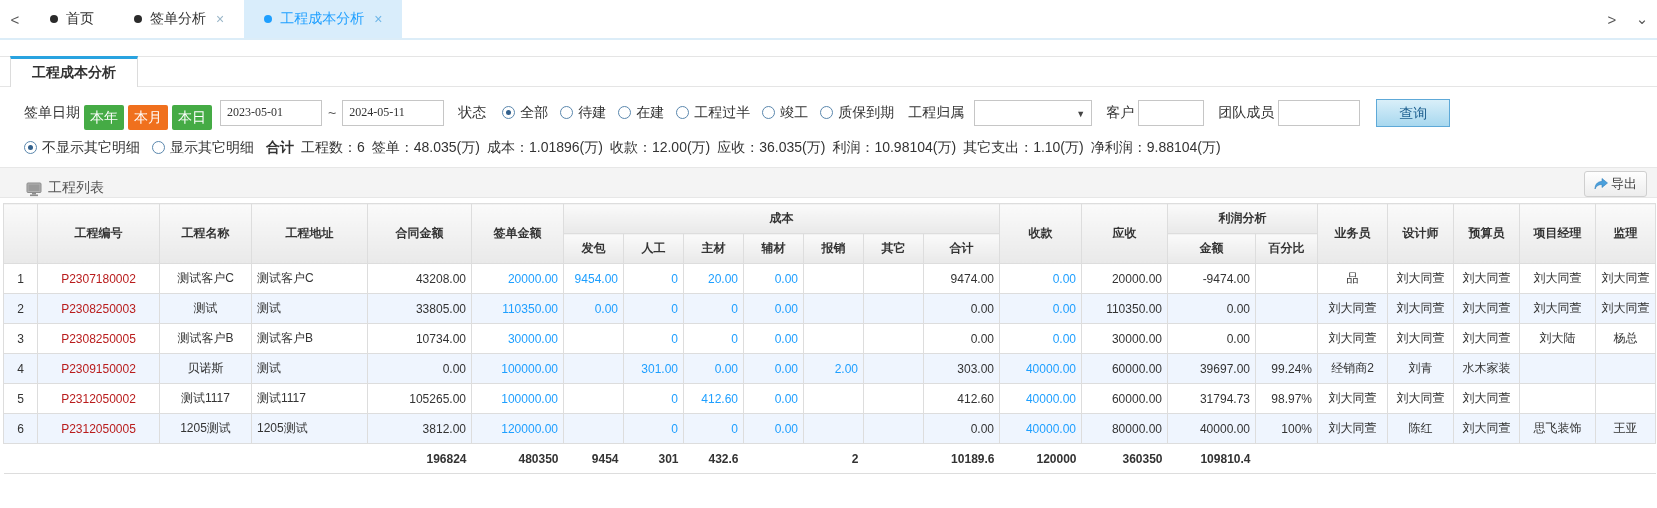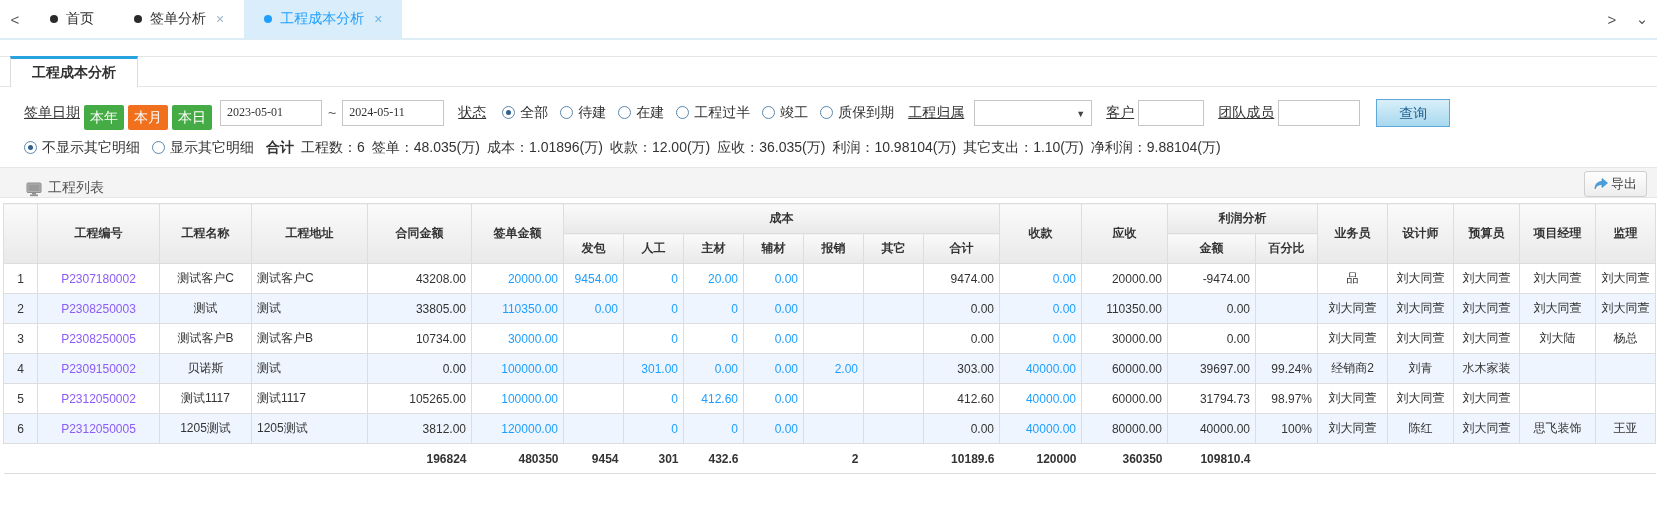--- a/index.html
+++ b/index.html
@@ -21,21 +21,21 @@
   
   .pagetab-strip { position:relative; height:31px; margin-top:16px;
     border-top:1px solid #e5e5e5; border-bottom:1px solid #e5e5e5; }
   .pagetab { position:absolute; left:10px; top:-1px; bottom:-1px; width:128px; background:#fff;
     border:1px solid #dcdcdc; border-top:3px solid #29a3e0; border-bottom:none;
     display:flex; align-items:center; justify-content:center; font-weight:bold; font-size:14px; z-index:2; }
 
   
   .filters { padding:9px 0 0 24px; font-size:14px; }
   .frow { display:flex; align-items:center; }
-  .flabel { margin-right:4px; white-space:nowrap;text-decoration:underline; }
+  .flabel { margin-right:4px; white-space:nowrap; }
   .qbtn { display:inline-block; padding:4px 6px; margin-right:4px; color:#fff; font-size:14px;
     border-radius:2px; cursor:pointer; line-height:1.2;margin-top:9px; }
   .qbtn.green { background:#45ab45; }
   .qbtn.orange { background:#f0701d; }
   .tinput { height:26px; border:1px solid #c6c6c6; padding:0 6px; font-size:12px; color:#333;
     font-family:Liberation Serif, serif; background:#fff; }
   .d-in { width:102px; margin-left:4px; }
   .tilde { margin:0 6px; color:#555; }
   .radio { display:inline-flex; align-items:center; margin-left:12px; cursor:pointer; white-space:nowrap; }
   .rb { width:13px; height:13px; border-radius:50%; border:1px solid #5a87ad; background:#fff;
@@ -66,21 +66,21 @@
   
   table { border-collapse:collapse; table-layout:fixed; margin:5px 0 0 3px; }
   th, td { border:1px solid #ddd; font-size:12px; height:30px; padding:0 5px;
     overflow:hidden; white-space:nowrap; }
   thead th { background:linear-gradient(#fafafa,#e9e9e9); font-weight:bold; color:#333; text-align:center; }
   tbody tr:nth-child(even) td { background:#eff5fe; }
   td.a-r { text-align:right; }
   td.a-c { text-align:center; }
   td.a-l { text-align:left; }
   td.blue { color:#1e9fff; }
-  td.link { color:#8b5cf6; cursor:pointer; }
+  td.link { color:#b91c1c; cursor:pointer; }
   tfoot td { font-weight:bold; border-left:none; border-right:none;
     border-top:1px solid #ddd; border-bottom:1px solid #ddd; }
 </style>
 </head>
 <body>
 
 <div class="tabbar">
   <span class="navbtn">&lt;</span>
   <div class="wtab">
     <span class="dot"></span>

